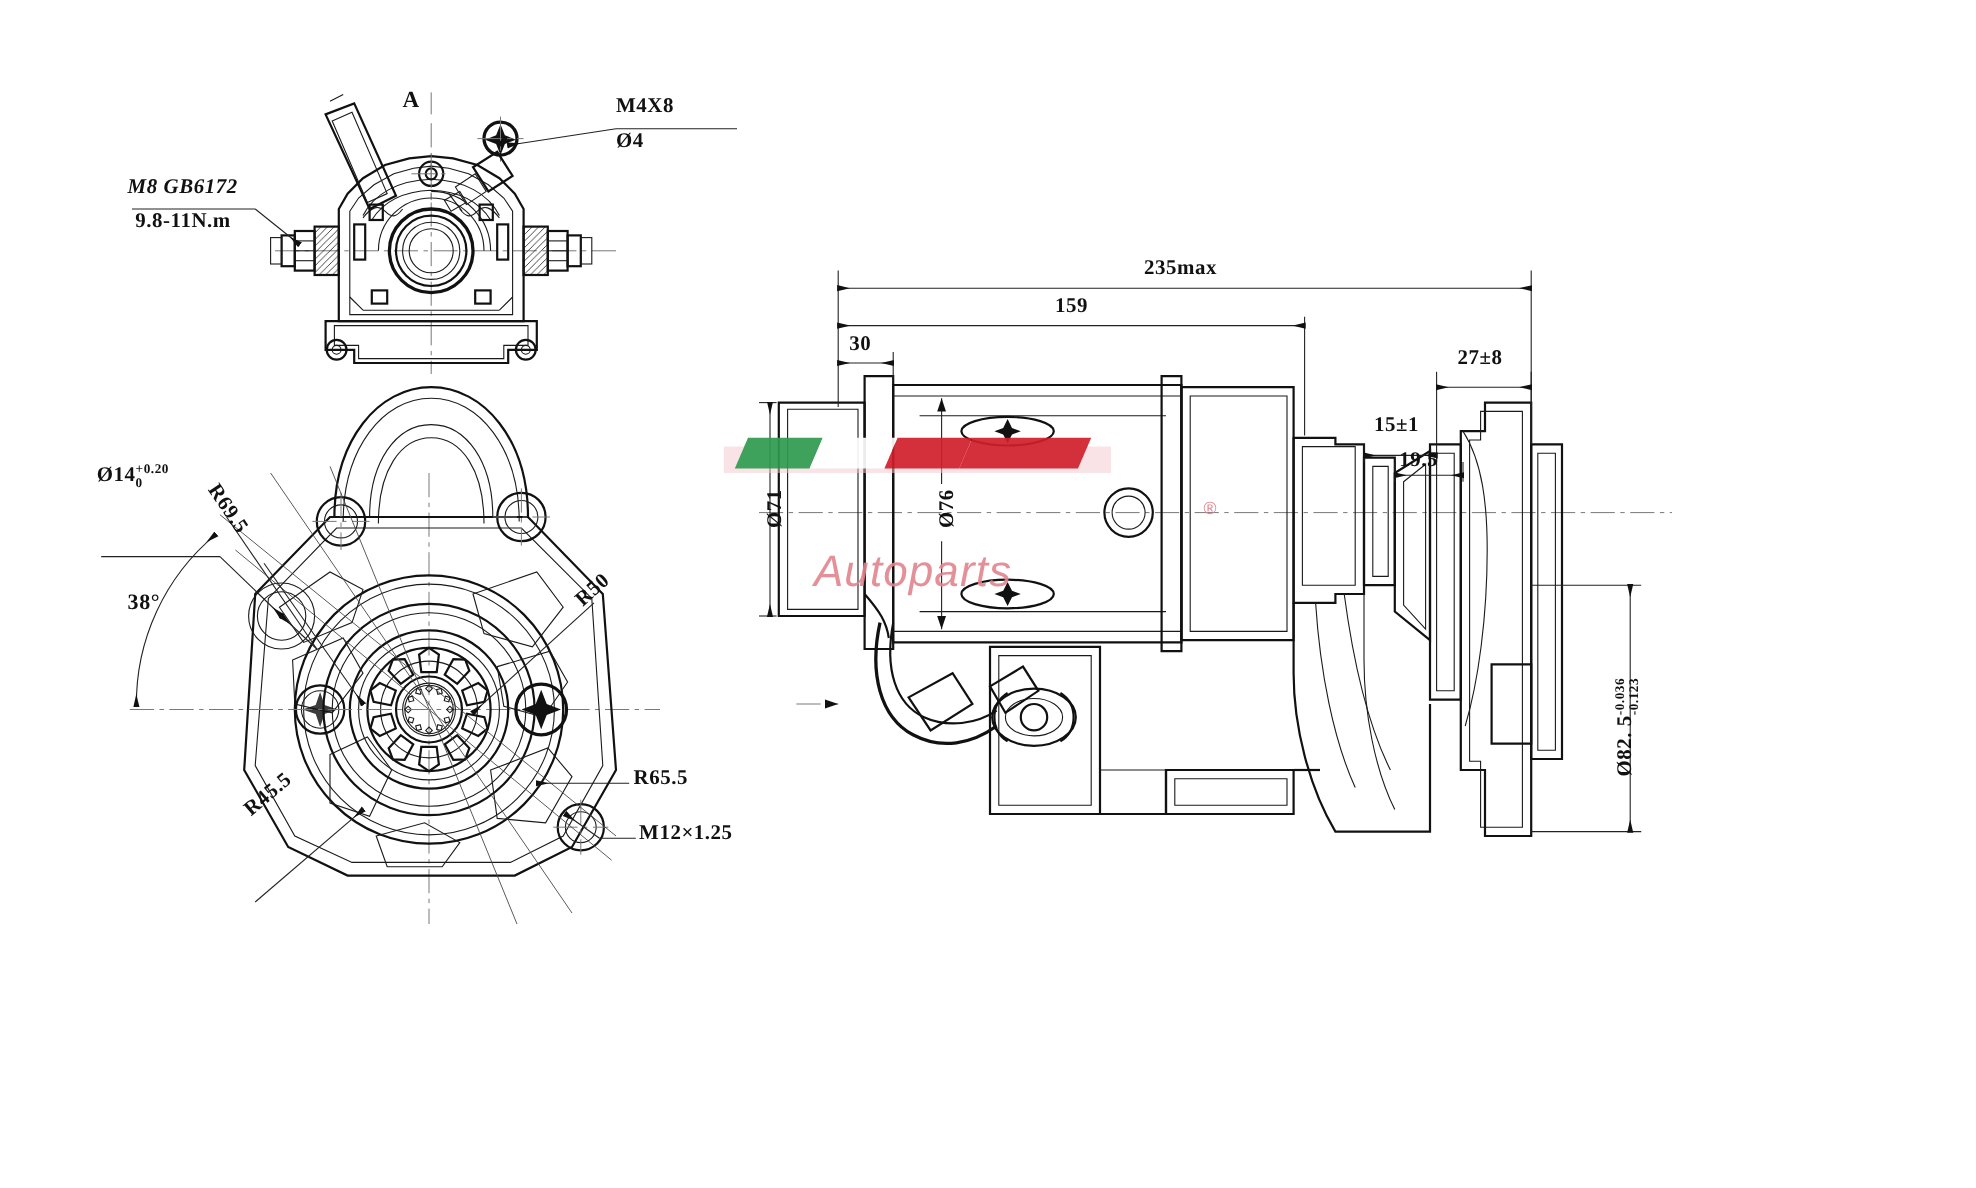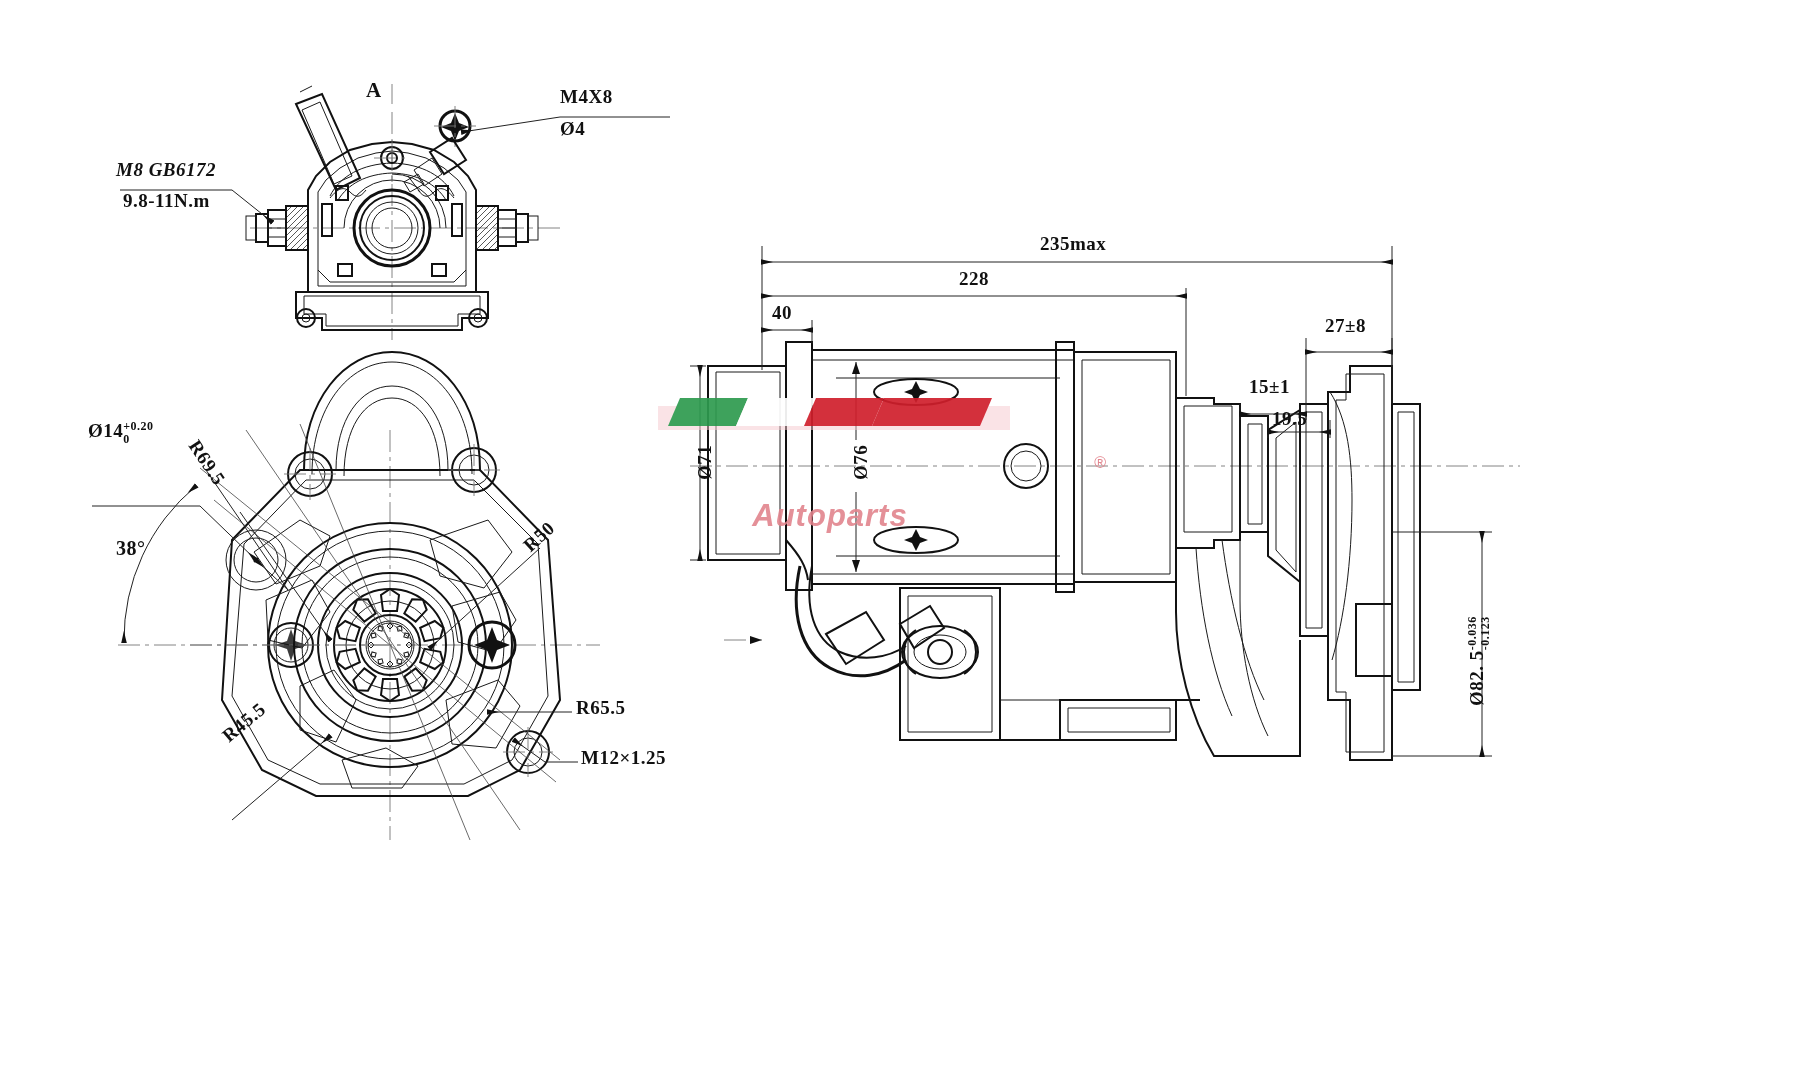--- a/index.html
+++ b/index.html
@@ -16,22 +16,22 @@
   .frac small{display:block;font-size:12px;}
   .rot{transform-origin:left top;}
   
   #wm{position:absolute;left:540px;top:370px;width:580px;height:185px;
       pointer-events:none;}
   #wm .wtxt{position:absolute;left:0;top:14px;width:580px;text-align:center;
       font-family:"Liberation Sans",sans-serif;font-weight:700;font-style:italic;
       font-size:104px;letter-spacing:-2px;color:#f2a7b0;opacity:.85;
       -webkit-text-stroke:2px #e8737f;}
   #wm .wsub{position:absolute;left:0;top:128px;width:580px;text-align:center;
-      font-family:"Liberation Sans",sans-serif;font-weight:700;font-style:italic;
-      font-size:31px;letter-spacing:1px;color:#e2848d;opacity:.9;}
+      font-family:"Liberation Sans",sans-serif;font-weight:400;font-style:italic;
+      font-size:40px;letter-spacing:1px;color:#e2848d;opacity:.9;}
   #wm .wreg{position:absolute;right:14px;top:84px;font-size:16px;color:#e2848d;
       font-family:"Liberation Sans",sans-serif;}
 </style>
 </head>
 <body>
 
 <div id="sheet">
 
 <svg width="1796" height="1080" viewBox="0 0 1796 1080">
   <defs>
@@ -436,22 +436,22 @@
 
 <div class="lbl s19 rot" style="left:519px;top:540px;transform:rotate(-42deg);">R50</div>
 
 <div class="lbl s19 rot" style="left:218px;top:730px;transform:rotate(-40deg);">R45.5</div>
 
 <div class="lbl s19" style="left:576px;top:697px;">R65.5</div>
 
 <div class="lbl s19" style="left:581px;top:747px;text-align:center;">M12×1.25</div>
 
 <div class="lbl s19" style="left:1040px;top:233px;">235max</div>
-<div class="lbl s19" style="left:959px;top:268px;">228</div>
-<div class="lbl s19" style="left:772px;top:302px;">40</div>
+<div class="lbl s19" style="left:959px;top:268px;">159</div>
+<div class="lbl s19" style="left:772px;top:302px;">30</div>
 
 <div class="lbl s19" style="left:1325px;top:315px;">27±8</div>
 <div class="lbl s19" style="left:1249px;top:376px;">15±1</div>
 <div class="lbl s19" style="left:1272px;top:408px;">19.5</div>
 
 <div class="lbl s19 rot" style="left:694px;top:480px;transform:rotate(-90deg);">Ø71</div>
 <div class="lbl s19 rot" style="left:850px;top:480px;transform:rotate(-90deg);">Ø76</div>
 
 <div class="lbl s19 rot" style="left:1466px;top:706px;transform:rotate(-90deg);">
   <span>Ø82. 5</span><span class="frac"><small>-0.036</small><small>-0.123</small></span>

